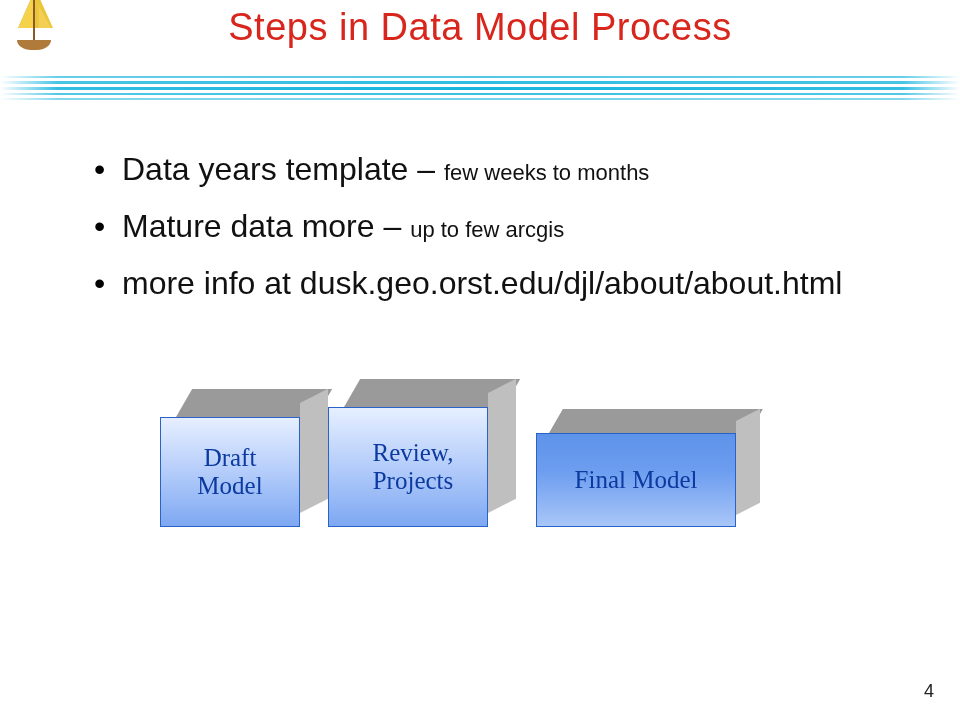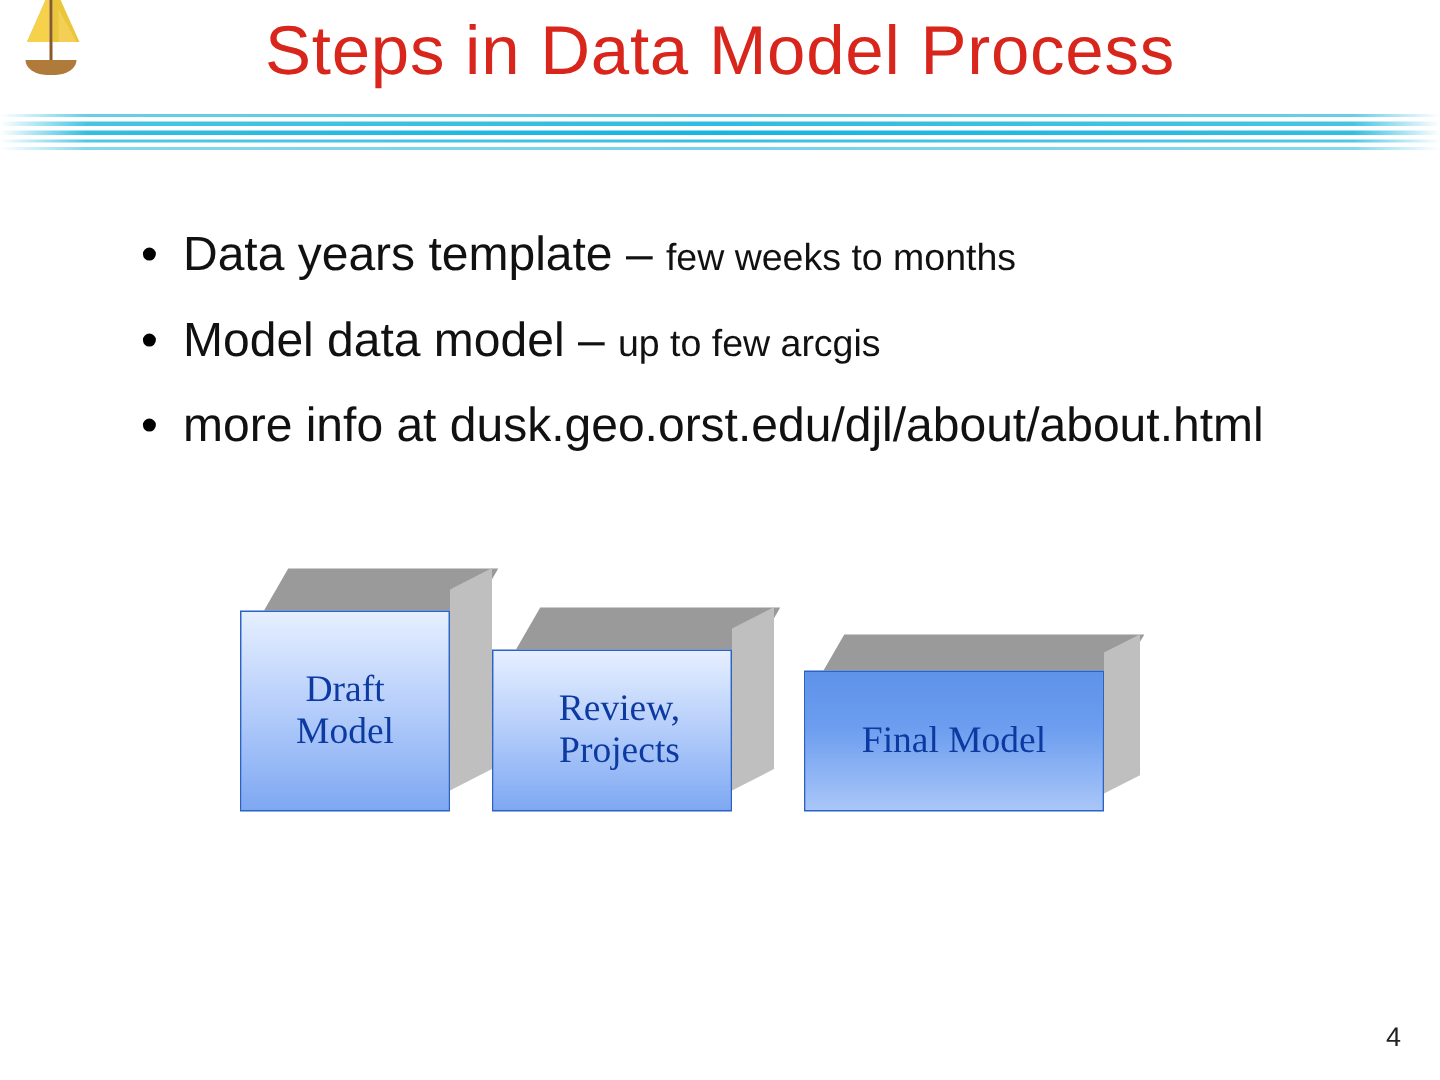--- a/index.html
+++ b/index.html
@@ -16,21 +16,21 @@
   
   .header {
     position: relative;
     height: 108px;
   }
   .title {
     position: absolute;
     left: 0; right: 0; top: 6px;
     text-align: center;
     color: #d9261c;
-    font-size: 46px;
+    font-size: 38px;
     letter-spacing: 0.5px;
   }
   .title span { display: inline-block; }
 
   .ship {
     position: absolute;
     top: -30px;
     left: 5px;
     width: 60px;
     height: 110px;
@@ -97,21 +97,21 @@
     font-size: 32px;
     line-height: 1.35;
   }
   .bullets li::before {
     content: "•";
     position: absolute;
     left: 0; top: 0;
     font-size: 32px;
     color: #000;
   }
-  .bullets .small { font-size: 25px; }
+  .bullets .small { font-size: 22px; }
 
   
   .boxes {
     position: absolute;
     top: 407px;
     left: 160px;
     display: flex;
     gap: 28px;
     align-items: flex-end;
   }
@@ -148,22 +148,22 @@
     font-family: "Comic Sans MS", "Comic Sans", cursive;
     color: #0c3aa1;
     font-size: 25px;
     padding: 6px 10px;
     box-sizing: border-box;
   }
   .grad-a { background: linear-gradient(180deg, #e6efff 0%, #b9d0fb 45%, #7ea8f2 100%); }
   .grad-b { background: linear-gradient(180deg, #e6efff 0%, #b9d0fb 45%, #7ea8f2 100%); }
   .grad-c { background: linear-gradient(180deg, #5e93ea 0%, #6c9def 40%, #a9c6f8 100%); }
 
-  .b1 .front { width: 140px; height: 134px; }
-  .b2 .front { width: 160px; height: 108px; padding-left: 20px; }
+  .b1 .front { width: 140px; height: 110px; }
+  .b2 .front { width: 160px; height: 120px; padding-left: 20px; }
   .b3 .front { width: 200px; height: 94px;  }
 
   .b3 { margin-left: 20px; }
   .b3 .top { top: -24px; height: 24px; left: 13px; }
   .b3 .side { right: -24px; width: 24px; top: -12px; }
 
   
   .pagenum {
     position: absolute;
     right: 26px;
@@ -193,21 +193,21 @@
     <div class="line l4"></div>
     <div class="line l5"></div>
   </div>
 </div>
 
 <ul class="bullets">
   <li>
     <span>Data years template – </span><span class="small">few weeks to months</span>
   </li>
   <li>
-    <span>Model data model – </span><span class="small">up to few arcgis</span>
+    <span>Mature data more – </span><span class="small">up to few arcgis</span>
   </li>
   <li>
     <span>more info at dusk.geo.orst.edu/djl/about/about.html</span><span class="small"></span>
   </li>
 </ul>
 
 <div class="boxes">
   <div class="box3d b1">
     <div class="top"></div>
       <div class="side"></div>

